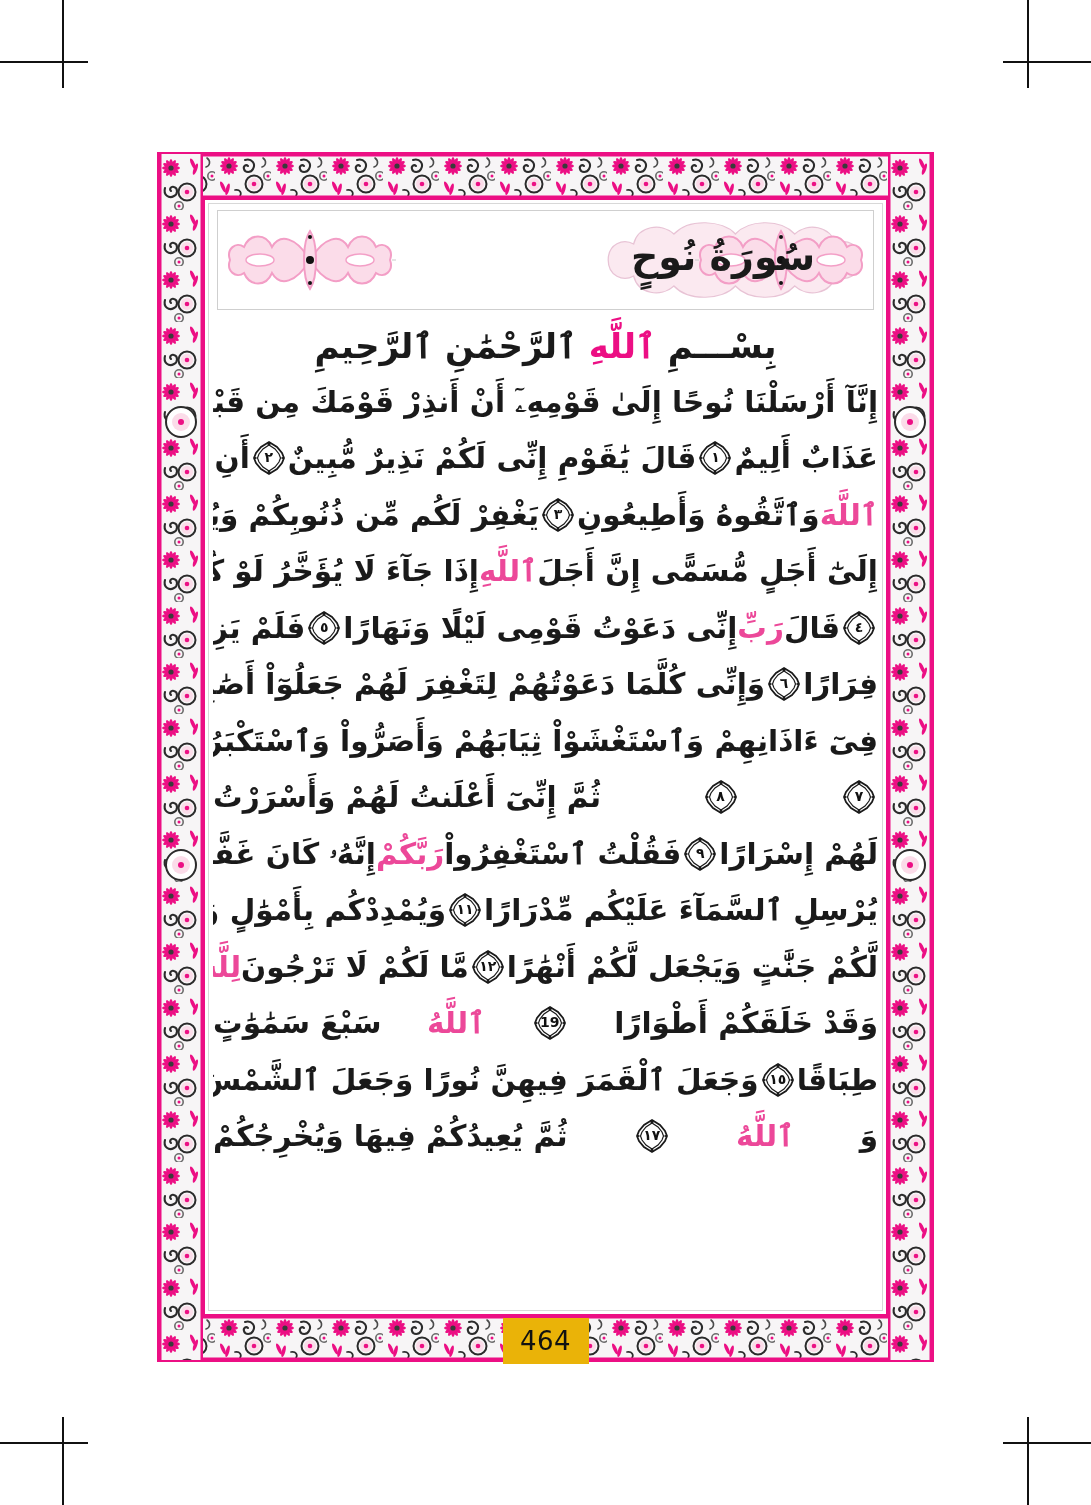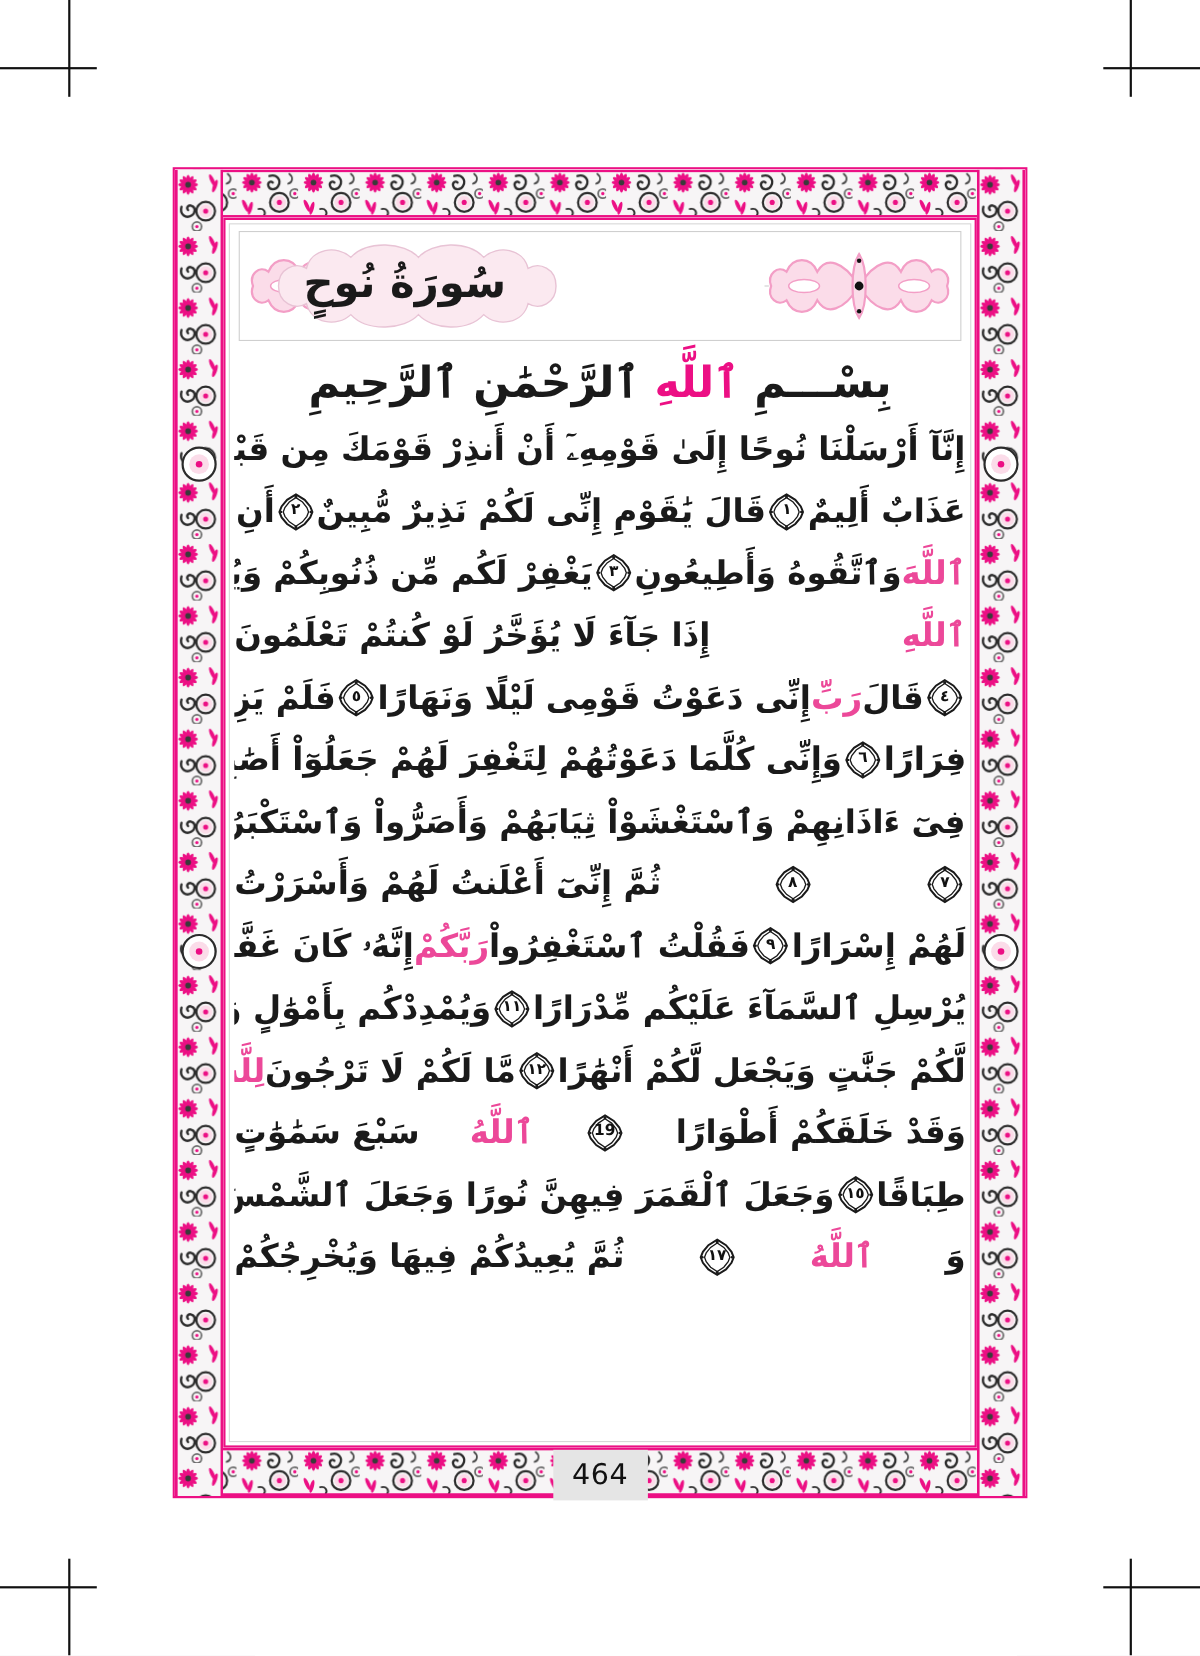--- a/index.html
+++ b/index.html
@@ -77,21 +77,21 @@
     overflow:hidden;
   }
 
   
   #surah-banner{
     position:relative;
     height:100px;
     margin:4px 6px 15px 6px;
     border:1px solid #cfcfcf;
     background:#ffffff;
-    display:flex;align-items:center;justify-content:flex-start;
+    display:flex;align-items:center;justify-content:flex-end;
     box-sizing:border-box;
   }
   .banner-orn{
     position:absolute;top:50%;transform:translateY(-50%);
     width:172px;height:78px;
   }
   .banner-orn.left{left:6px;}
   .banner-orn.right{right:6px;}
   .cartouche{
     position:relative;
@@ -109,21 +109,21 @@
     white-space:nowrap;
     line-height:1;
     padding-bottom:6px;
     font-weight:600;
   }
 
   
   #basmala{
     text-align:center;
     direction:rtl;
-    font-size:39px;
+    font-size:34px;
     color:#1a1a1a;
     margin-top:14px;
     line-height:1.25;
     font-weight:600;
     white-space:nowrap;
   }
   #basmala .hl{color:#ec0f84;}
 
   #quran-lines{
     direction:rtl;
@@ -164,21 +164,21 @@
     font-weight:600;
     padding-bottom:2px;
   }
 
   
   #page-number{
     position:absolute;
     left:50%;transform:translateX(-50%);
     bottom:-2px;
     width:86px;height:46px;
-    background:#e5e5e5;
+    background:#eab308;
     display:flex;align-items:center;justify-content:center;
     font-size:26px;color:#111;
     z-index:40;
     letter-spacing:0.5px;
   }
 </style>
 </head>
 <body>
 
 <div class="crop h cm-tl-h"></div>
@@ -420,20 +420,21 @@
               <circle cx="18" cy="4.2" r="1.4" fill="#1a1a1a"></circle>
               <circle cx="18" cy="31.8" r="1.4" fill="#1a1a1a"></circle>
               <circle cx="4.6" cy="18" r="1.1" fill="#1a1a1a"></circle>
               <circle cx="31.4" cy="18" r="1.1" fill="#1a1a1a"></circle>
             </svg>
             <span class="num">٣</span>
           </span>
           <span class="seg">يَغْفِرْ لَكُم مِّن ذُنُوبِكُمْ وَيُؤَخِّرْكُمْ</span>
         </div>
         <div class="q-line" id="line-4">
+          <span class="seg">إِلَىٰٓ أَجَلٍ مُّسَمًّى إِنَّ أَجَلَ </span>
           <span class="seg hl">ٱللَّهِ</span>
           <span class="seg"> إِذَا جَآءَ لَا يُؤَخَّرُ لَوْ كُنتُمْ تَعْلَمُونَ</span>
         </div>
         <div class="q-line" id="line-5">
           <span class="ayah">
             <svg viewBox="0 0 36 36" aria-hidden="true">
               <path d="M18 2 L26 7 L31 13 L33 18 L31 23 L26 29 L18 34 L10 29 L5 23 L3 18 L5 13 L10 7 Z" fill="#ffffff" stroke="#1a1a1a" stroke-width="1.8"></path>
               <path d="M18 5 L24 9 L28 14 L29.5 18 L28 22 L24 27 L18 31 L12 27 L8 22 L6.5 18 L8 14 L12 9 Z" fill="none" stroke="#1a1a1a" stroke-width="1.2"></path>
               <circle cx="18" cy="4.2" r="1.4" fill="#1a1a1a"></circle>
               <circle cx="18" cy="31.8" r="1.4" fill="#1a1a1a"></circle>

